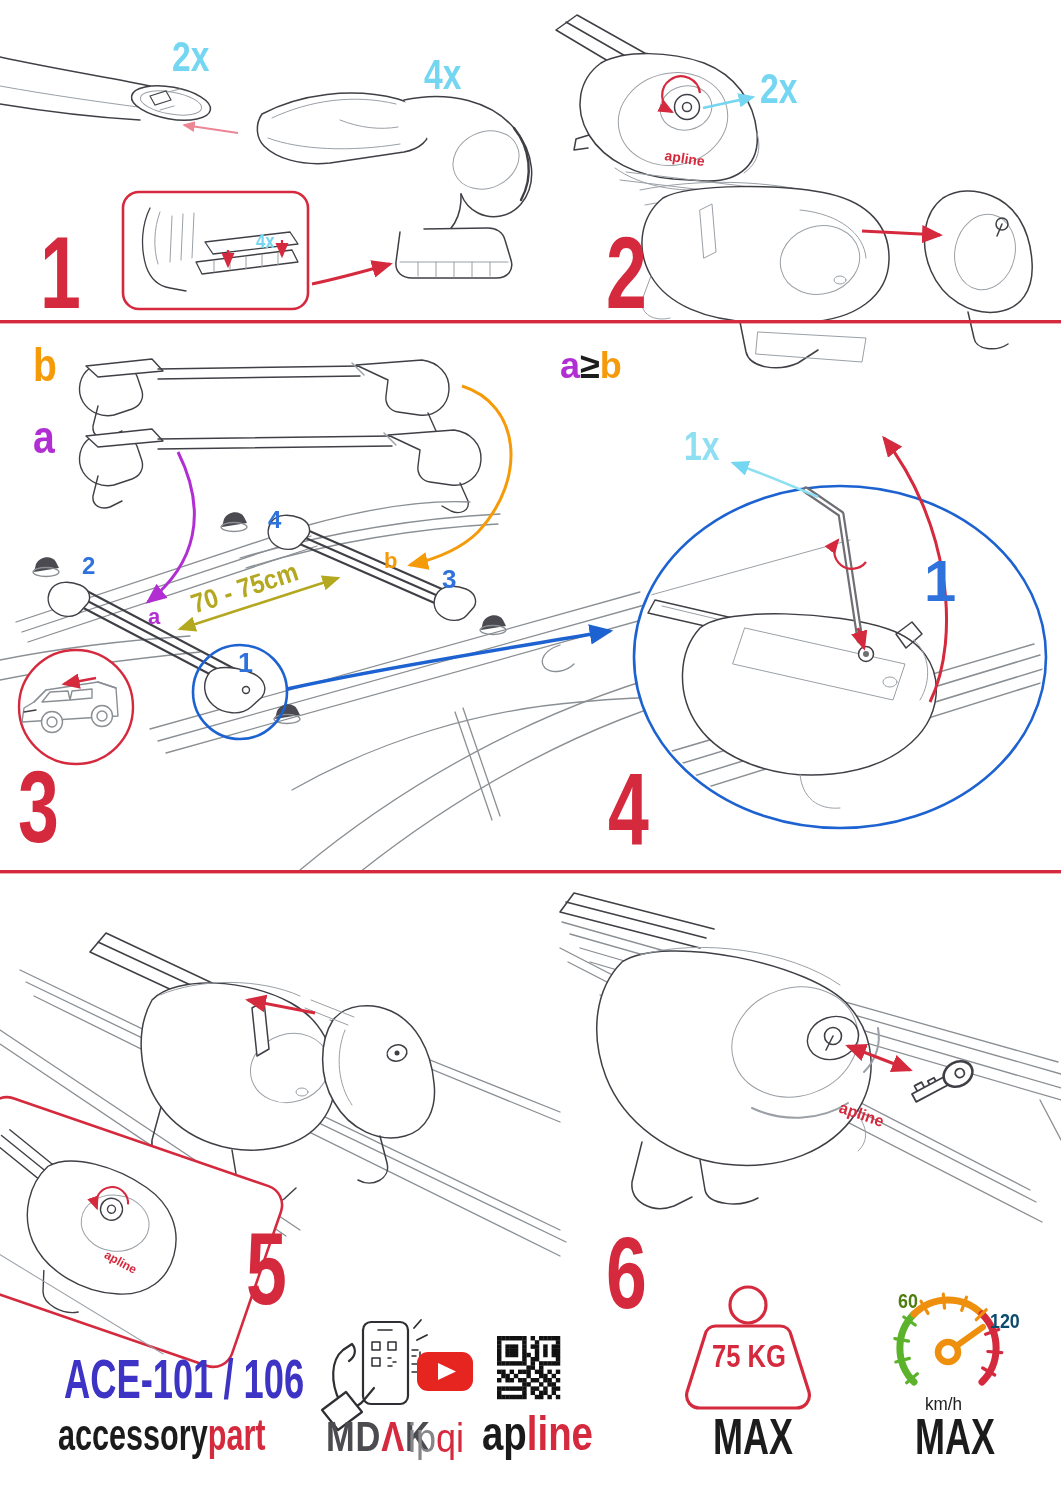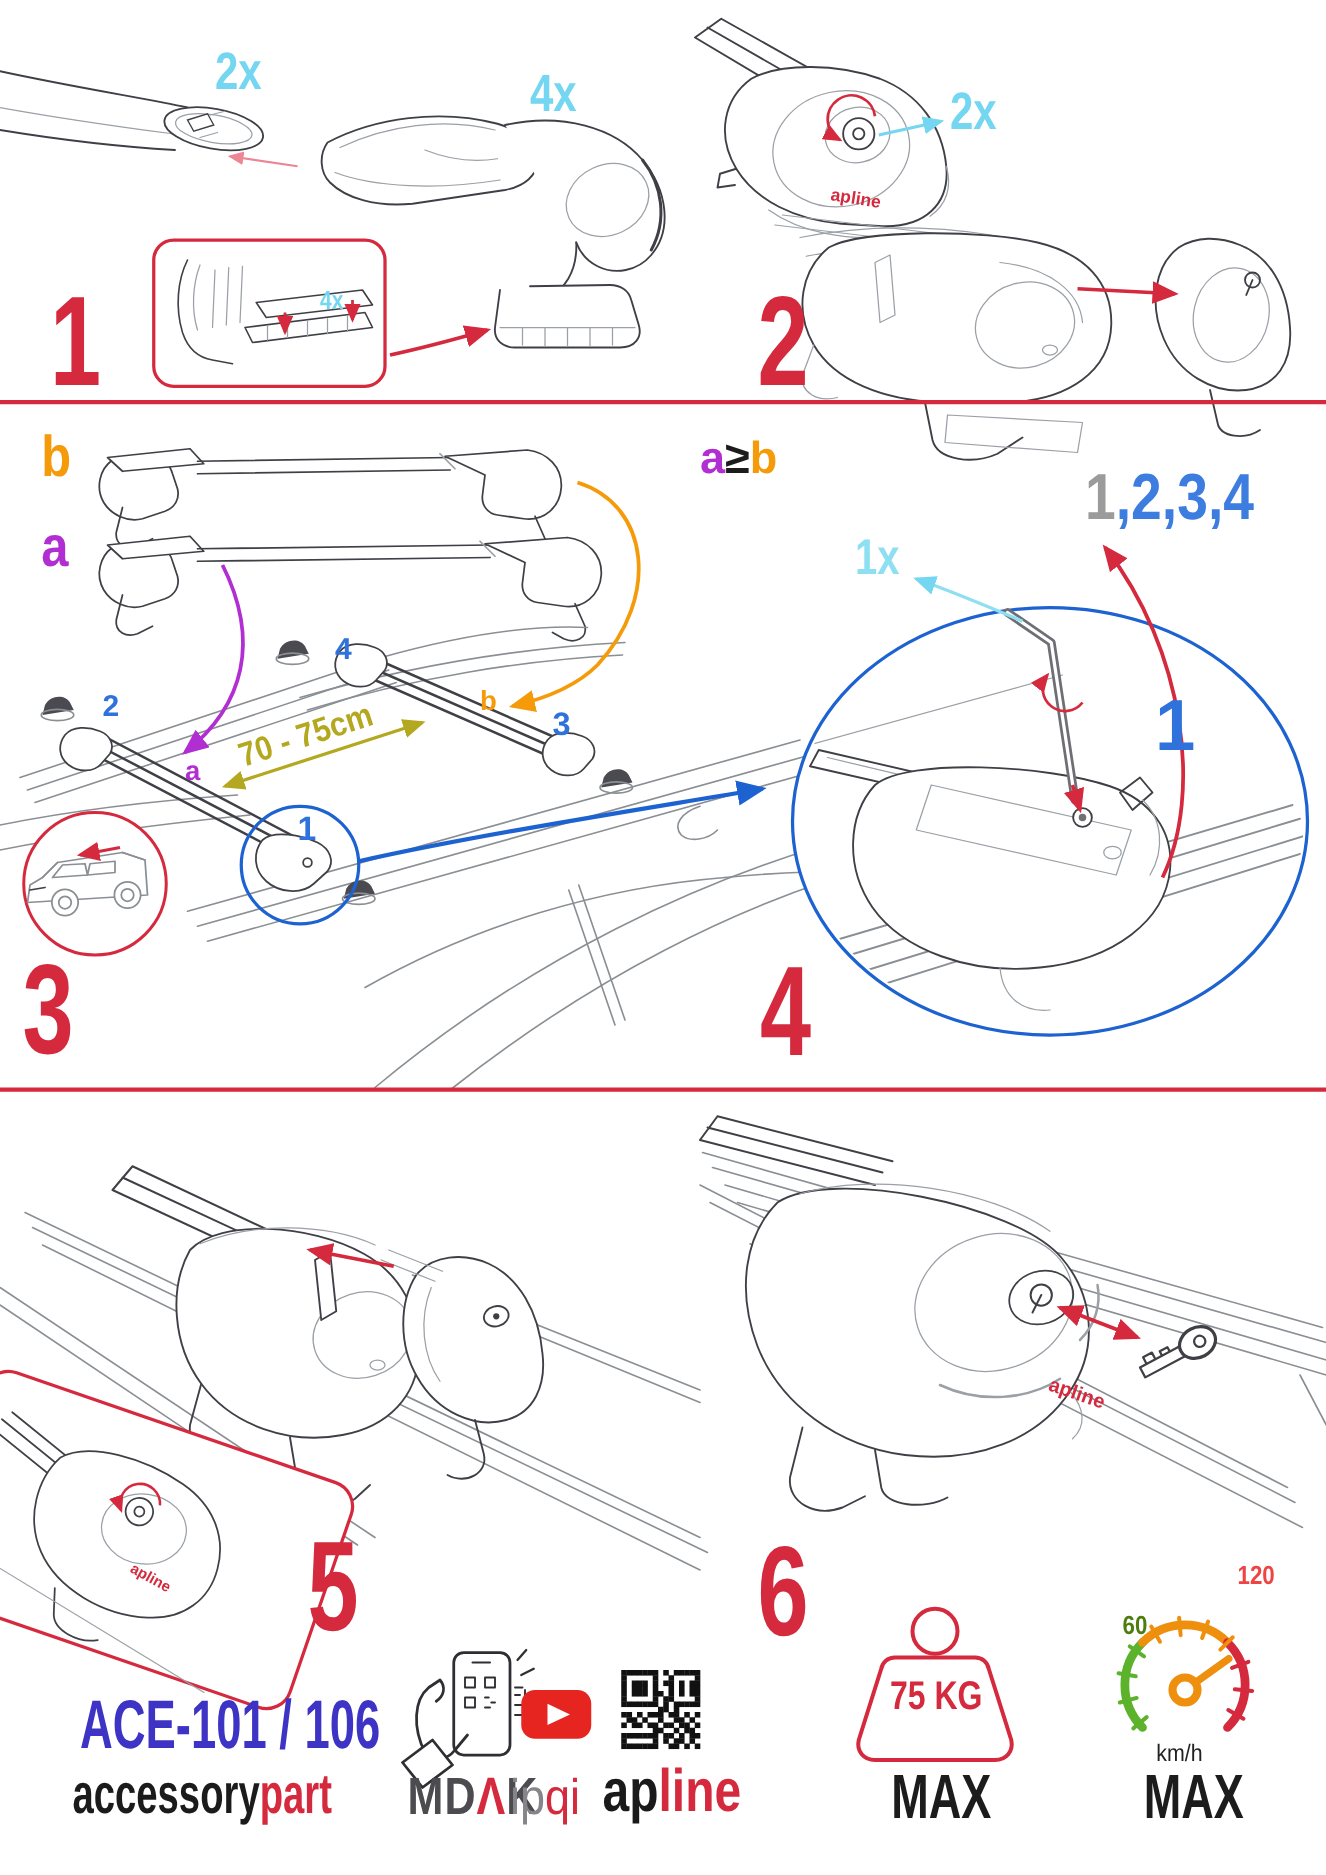--- a/index.html
+++ b/index.html
@@ -509,34 +509,33 @@
 <div class="lbl poslbl" style="left:82px;top:554px;font-size:24px"><span class="cn">2</span></div>
 <div class="lbl poslbl" style="left:268px;top:508px;font-size:24px"><span class="cn">4</span></div>
 <div class="lbl" style="left:384px;top:550px;font-size:22px;font-weight:bold;color:#f59b0a"><span class="cn">b</span></div>
 <div class="lbl" style="left:148px;top:606px;font-size:22px;font-weight:bold;color:#b12fd2"><span class="cn">a</span></div>
 <div class="lbl poslbl" style="left:442px;top:566px;font-size:26px"><span class="cn">3</span></div>
 <div class="lbl dim" style="left:192px;top:592px"><span class="cn">70 - 75cm</span></div>
 <div class="lbl poslbl" style="left:238px;top:650px;font-size:27px"><span class="cn">1</span></div>
 <div class="lbl stepnum" style="left:18px;top:756px"><span class="cn">3</span></div>
 
 <div class="lbl rule" style="left:560px;top:348px"><span style="color:#b12fd2">a</span><span style="color:#1c1c1c">≥</span><span style="color:#f59b0a">b</span></div>
-<div class="lbl order" style="left:868px;top:372px"><span class="cn"><span style="color:#9b9b9b">1</span><span style="color:#3d7de0">,2,3,4</span></span></div>
 <div class="lbl qty" style="left:684px;top:426px;font-size:40px;color:#8fdff2"><span class="cn">1x</span></div>
 <div class="lbl callout" style="left:924px;top:552px"><span class="cn">1</span></div>
 <div class="lbl stepnum" style="left:608px;top:758px"><span class="cn">4</span></div>
 
 <div class="lbl stepnum" style="left:246px;top:1218px"><span class="cn">5</span></div>
 <div class="lbl stepnum" style="left:606px;top:1222px"><span class="cn">6</span></div>
 
 <div class="lbl model" style="left:64px;top:1352px"><span class="cn">ACE-101 / 106</span></div>
 <div class="lbl brand" style="left:58px;top:1412px"><span class="cn"><span style="color:#1b1b1b">accessory</span><span style="color:#d5293d">part</span></span></div>
 <div class="lbl mdak" style="left:290px;top:1416px"><span class="cn"><span style="color:#4b4b50">MD</span><span style="color:#d5293d">Λ</span><span style="color:#4b4b50">K</span></span></div>
 <div class="lbl ipqi" style="left:408px;top:1418px"><span class="cn"><span>ip</span><span style="color:#d5293d">qi</span></span></div>
 <div class="lbl apline" style="left:482px;top:1410px"><span class="cn"><span style="color:#1a1a1a">ap</span><span style="color:#d5293d">line</span></span></div>
 
 <div class="lbl w75" style="left:712px;top:1340px"><span class="cn">75 KG</span></div>
 <div class="lbl maxlbl" style="left:713px;top:1412px"><span class="cn">MAX</span></div>
 <div class="lbl gauge-n" style="left:898px;top:1290px;color:#4d7c0f"><span class="cn">60</span></div>
-<div class="lbl gauge-n" style="left:990px;top:1250px;color:#ef4444"><span class="cn">120</span></div>
+<div class="lbl gauge-n" style="left:990px;top:1310px;color:#0c4a6e"><span class="cn">120</span></div>
 <div class="lbl kmh" style="left:925px;top:1394px"><span class="cn">km/h</span></div>
 <div class="lbl maxlbl" style="left:915px;top:1412px"><span class="cn">MAX</span></div>
 
 </div>
 
 </body></html>

